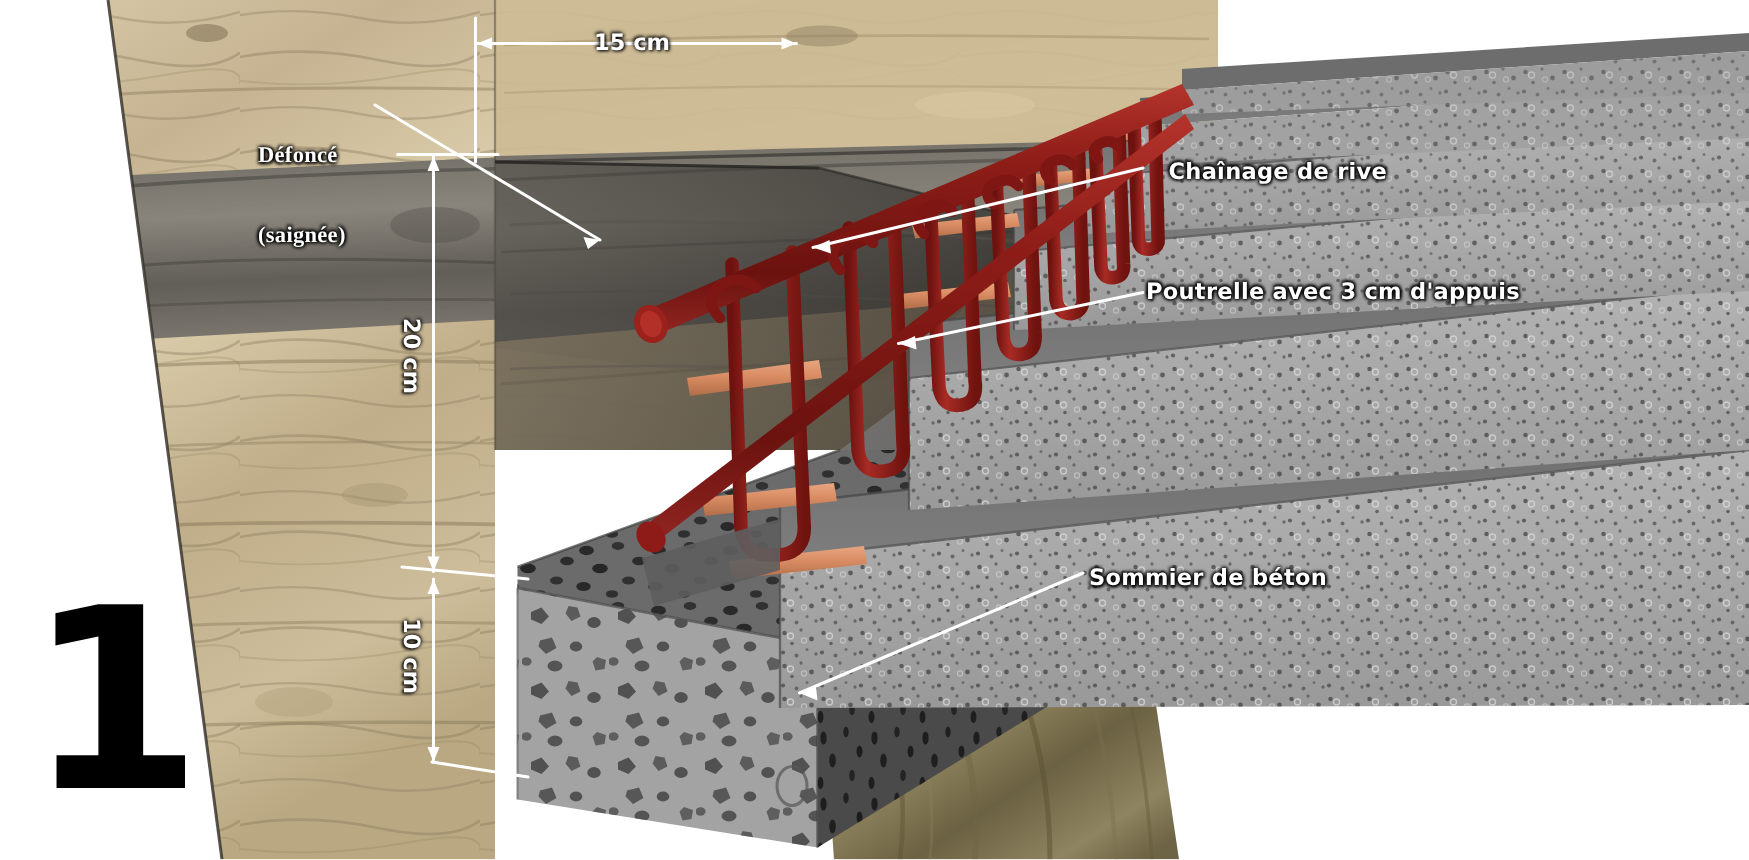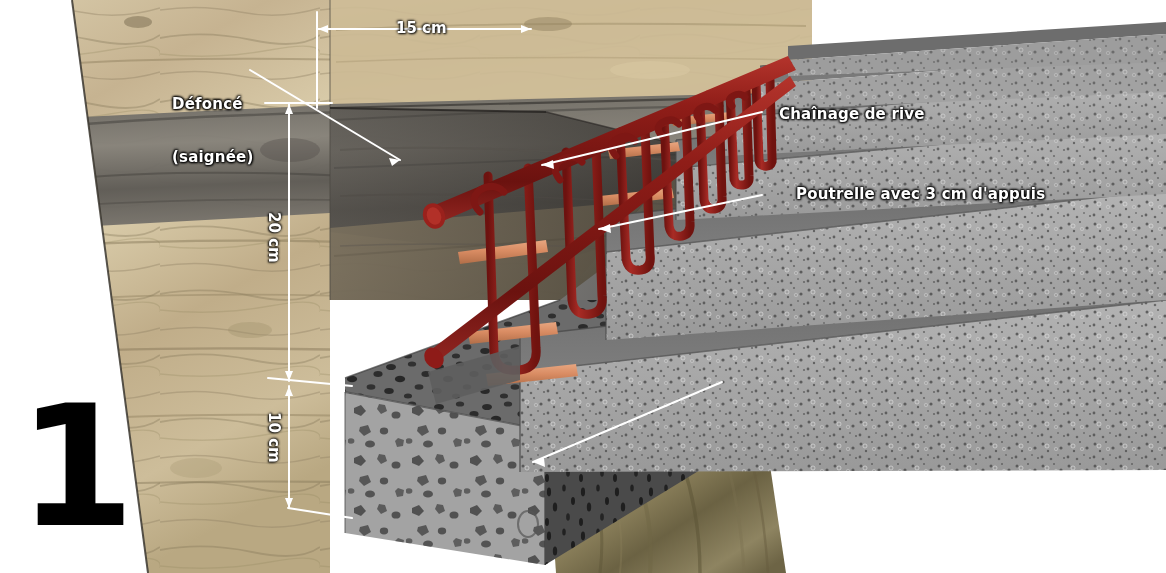--- a/index.html
+++ b/index.html
@@ -424,25 +424,26 @@
       </g>
     </g>
   </svg>
 
   <div class="dimtext" style="left:396px;top:19px;">15 cm</div>
 
   <div class="dimtext rot-cw" style="left:283px;top:212px;">20 cm</div>
 
   <div class="dimtext rot-cw" style="left:283px;top:412px;">10 cm</div>
 
-  <div class="callout" style="left:172px;top:61px;">
+  <div class="callout" style="left:172px;top:61px;font-family:Liberation Serif, serif;">
     <div>Défoncé</div>
     <div>(saignée)</div>
   </div>
 
   <div class="callout" style="left:768px;top:106px;margin-left:11px;">Chaînage de rive</div>
 
-  <div class="callout" style="left:796px;top:186px;">Poutrelle avec 3 cm d'appuis</div>
-
+  <div class="callout" style="left:764px;top:186px;">Poutrelle avec 3 cm d'appuis</div>
+
+  <div class="callout" style="left:726px;top:377px;">Sommier de béton</div>
 
   <div id="step-number">1</div>
 
 </div>
 
 </body></html>

